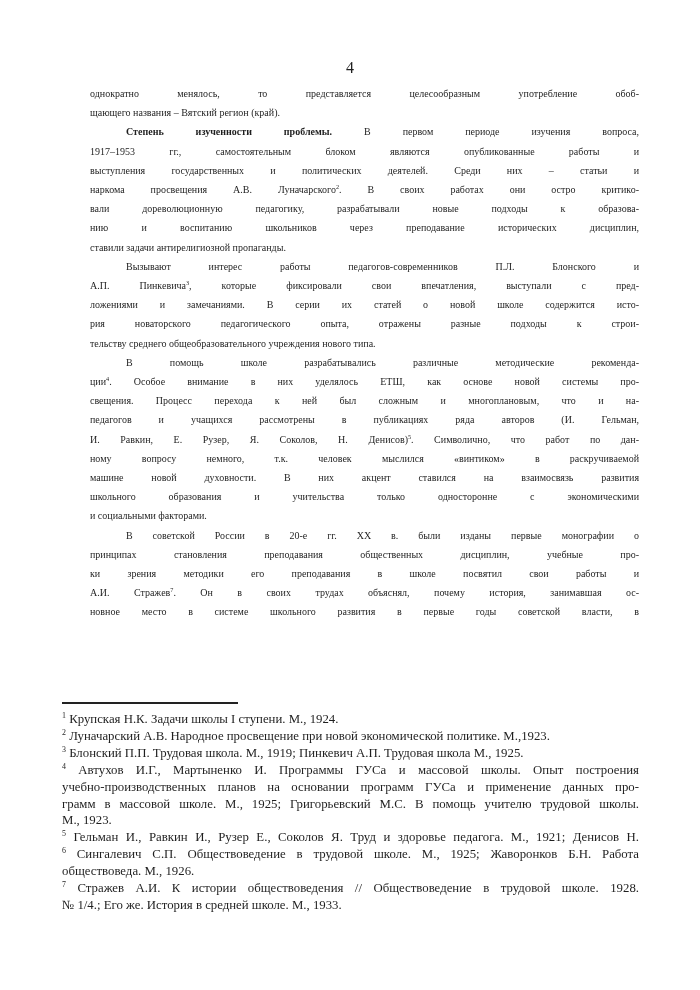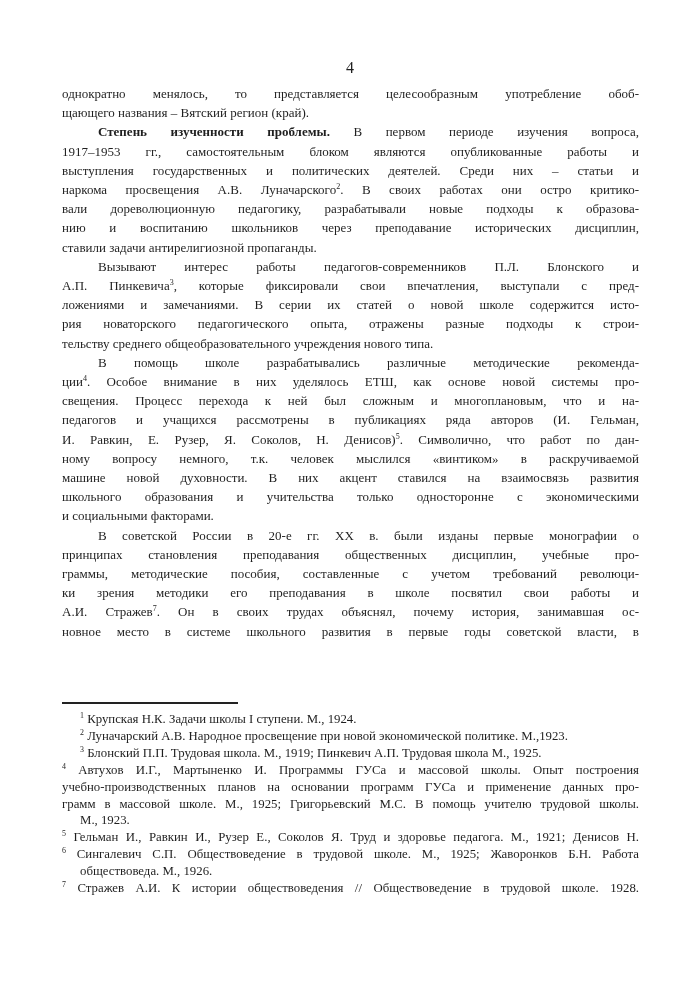--- a/index.html
+++ b/index.html
@@ -27,25 +27,26 @@
     font-size: 16px;
     line-height: 19px;
   }
   .body-text {
     position: absolute;
     left: 62px;
     top: 84px;
     width: 577px;
   }
   .bline {
-    font-size: 13px;
+    font-size: 10px;
     line-height: 19.2px;
     text-align: justify;
     text-align-last: justify;
     white-space: normal;
+    margin-left: 28px;
   }
   .bline.lastline { text-align-last: left; }
   .bline.indent { text-indent: 36px; }
   .bold { font-weight: bold; }
   sup {
     font-size: 0.62em;
     line-height: 0;
     vertical-align: super;
   }
   .footnotes {
@@ -58,21 +59,21 @@
     width: 176px;
     border-top: 2px solid #222222;
     margin-bottom: 7px;
   }
   .fline {
     font-size: 12.8px;
     line-height: 16.9px;
     text-align: justify;
     text-align-last: justify;
   }
-  .fline.lastline { text-align-last: left; margin-left: 18px; }
+  .fline.lastline { text-align-last: left; }
 </style>
 </head>
 <body>
 
 <div class="page">
 
   <div class="page-number">4</div>
 
   <div class="body-text">
       <div class="bline"><span>однократно менялось, то представляется целесообразным употребление обоб-</span></div>
@@ -93,36 +94,36 @@
       <div class="bline"><span>ции</span><sup>4</sup><span>. Особое внимание в них уделялось ЕТШ, как основе новой системы про-</span></div>
       <div class="bline"><span>свещения. Процесс перехода к ней был сложным и многоплановым, что и на-</span></div>
       <div class="bline"><span>педагогов и учащихся рассмотрены в публикациях ряда авторов (И. Гельман,</span></div>
       <div class="bline"><span>И. Равкин, Е. Рузер, Я. Соколов, Н. Денисов)</span><sup>5</sup><span>. Символично, что работ по дан-</span></div>
       <div class="bline"><span>ному вопросу немного, т.к. человек мыслился «винтиком» в раскручиваемой</span></div>
       <div class="bline"><span>машине новой духовности. В них акцент ставился на взаимосвязь развития</span></div>
       <div class="bline"><span>школьного образования и учительства только односторонне с экономическими</span></div>
       <div class="bline lastline"><span>и социальными факторами.</span></div>
       <div class="bline indent"><span>В советской России в 20-е гг. XX в. были изданы первые монографии о</span></div>
       <div class="bline"><span>принципах становления преподавания общественных дисциплин, учебные про-</span></div>
-      <div class="bline"><span>граммы, методические пособия, составленные с учетом требований революци-</span></div>
       <div class="bline"><span>ки зрения методики его преподавания в школе посвятил свои работы и</span></div>
       <div class="bline"><span>А.И. Стражев</span><sup>7</sup><span>. Он в своих трудах объяснял, почему история, занимавшая ос-</span></div>
       <div class="bline"><span>новное место в системе школьного развития в первые годы советской власти, в</span></div>
     </div>
 
   <div class="footnotes">
     <div class="fn-separator"></div>
     <div>
         <div class="fline lastline"><sup>1</sup><span> Крупская Н.К. Задачи школы I ступени. М., 1924.</span></div>
         <div class="fline lastline"><sup>2</sup><span> Луначарский А.В. Народное просвещение при новой экономической политике. М.,1923.</span></div>
         <div class="fline lastline"><sup>3</sup><span> Блонский П.П. Трудовая школа. М., 1919; Пинкевич А.П. Трудовая школа М., 1925.</span></div>
         <div class="fline"><sup>4</sup><span> Автухов И.Г., Мартыненко И. Программы ГУСа и массовой школы. Опыт построения</span></div>
         <div class="fline"><span>учебно-производственных планов на основании программ ГУСа и применение данных про-</span></div>
         <div class="fline"><span>грамм в массовой школе. М., 1925; Григорьевский М.С. В помощь учителю трудовой школы.</span></div>
         <div class="fline lastline"><span>М., 1923.</span></div>
         <div class="fline"><sup>5</sup><span> Гельман И., Равкин И., Рузер Е., Соколов Я. Труд и здоровье педагога. М., 1921; Денисов Н.</span></div>
         <div class="fline"><sup>6</sup><span> Сингалевич С.П. Обществоведение в трудовой школе. М., 1925; Жаворонков Б.Н. Работа</span></div>
         <div class="fline lastline"><span>обществоведа. М., 1926.</span></div>
         <div class="fline"><sup>7</sup><span> Стражев А.И. К истории обществоведения // Обществоведение в трудовой школе. 1928.</span></div>
+        <div class="fline lastline"><span>№ 1/4.; Его же. История в средней школе. М., 1933.</span></div>
       </div>
   </div>
 
 </div>
 
 </body></html>

